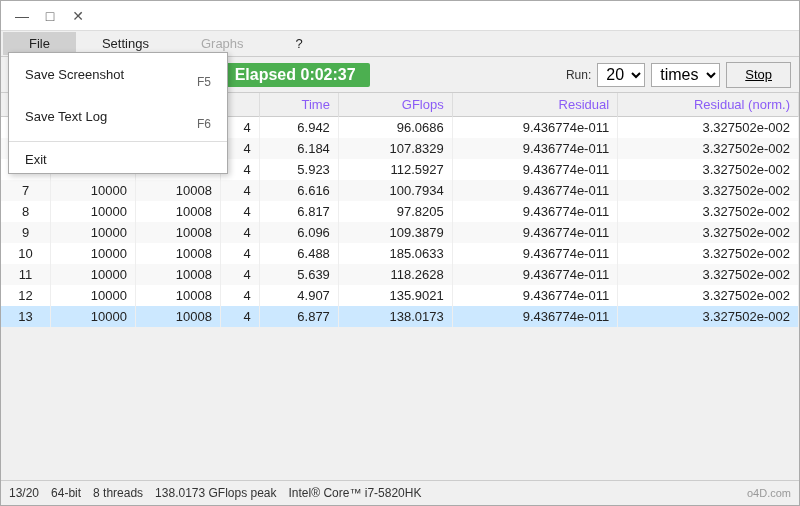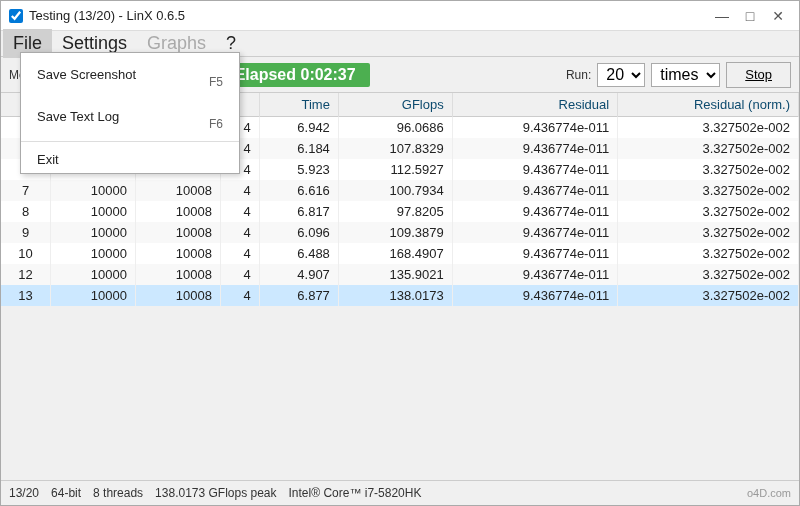--- a/index.html
+++ b/index.html
@@ -71,34 +71,34 @@
     .menubar {
       background: #f0f0f0;
       height: 26px;
       display: flex;
       align-items: center;
       border-bottom: 1px solid #ccc;
       padding: 0 2px;
     }
 
     .menu-item {
-      padding: 4px 10px;
+      padding: 4px 26px;
       cursor: pointer;
-      font-size: 18px;
+      font-size: 13px;
       color: #222;
       position: relative;
     }
     .menu-item.active { background: #d0d0d0; }
     .menu-item.grayed { color: #aaa; cursor: default; }
 
     
     .dropdown-menu {
       position: absolute;
       top: 52px;
-      left: 20px;
+      left: 8px;
       background: #fff;
       border: 1px solid #aaa;
       box-shadow: 2px 2px 6px rgba(0,0,0,0.2);
       z-index: 100;
       min-width: 220px;
     }
 
     .dropdown-item {
       display: flex;
       justify-content: space-between;
@@ -182,21 +182,21 @@
 
     thead tr {
       background: #f0f0f0;
       border-bottom: 1px solid #ccc;
     }
 
     thead th {
       padding: 4px 8px;
       text-align: right;
       font-weight: normal;
-      color: #0c4a6e;
+      color: #8b5cf6;
       border-right: 1px solid #ddd;
     }
 
     thead th:first-child { text-align: center; }
 
     tbody tr {
       background: #fff;
     }
 
     tbody tr:nth-child(even) {
@@ -237,24 +237,20 @@
 
     .statusbar-left { display: flex; gap: 12px; }
     .statusbar-right { color: #999; font-size: 11px; }
   </style>
 </head>
 <body>
 
 <div class="window">
 
   <div class="title-bar">
-    <div class="title-bar-left">
-      <input type="checkbox" class="title-checkbox" checked="" style="">
-      <span class="title-text">Testing (13/20) - LinX 0.6.5</span>
-    </div>
     <div class="title-controls">
       <button class="title-btn">—</button>
       <button class="title-btn">□</button>
       <button class="title-btn close">✕</button>
     </div>
   </div>
 
   <div class="menubar">
     <div class="menu-item active">File</div>
     <div class="menu-item">Settings</div>
@@ -371,21 +367,31 @@
             <td>109.3879</td>
             <td>9.436774e-011</td>
             <td>3.327502e-002</td>
           </tr>
           <tr>
             <td>10</td>
             <td>10000</td>
             <td>10008</td>
             <td>4</td>
             <td>6.488</td>
-            <td>168.4907</td>
+            <td>185.0633</td>
+            <td>9.436774e-011</td>
+            <td>3.327502e-002</td>
+          </tr>
+          <tr>
+            <td>11</td>
+            <td>10000</td>
+            <td>10008</td>
+            <td>4</td>
+            <td>5.639</td>
+            <td>118.2628</td>
             <td>9.436774e-011</td>
             <td>3.327502e-002</td>
           </tr>
           <tr>
             <td>12</td>
             <td>10000</td>
             <td>10008</td>
             <td>4</td>
             <td>4.907</td>
             <td>135.9021</td>

